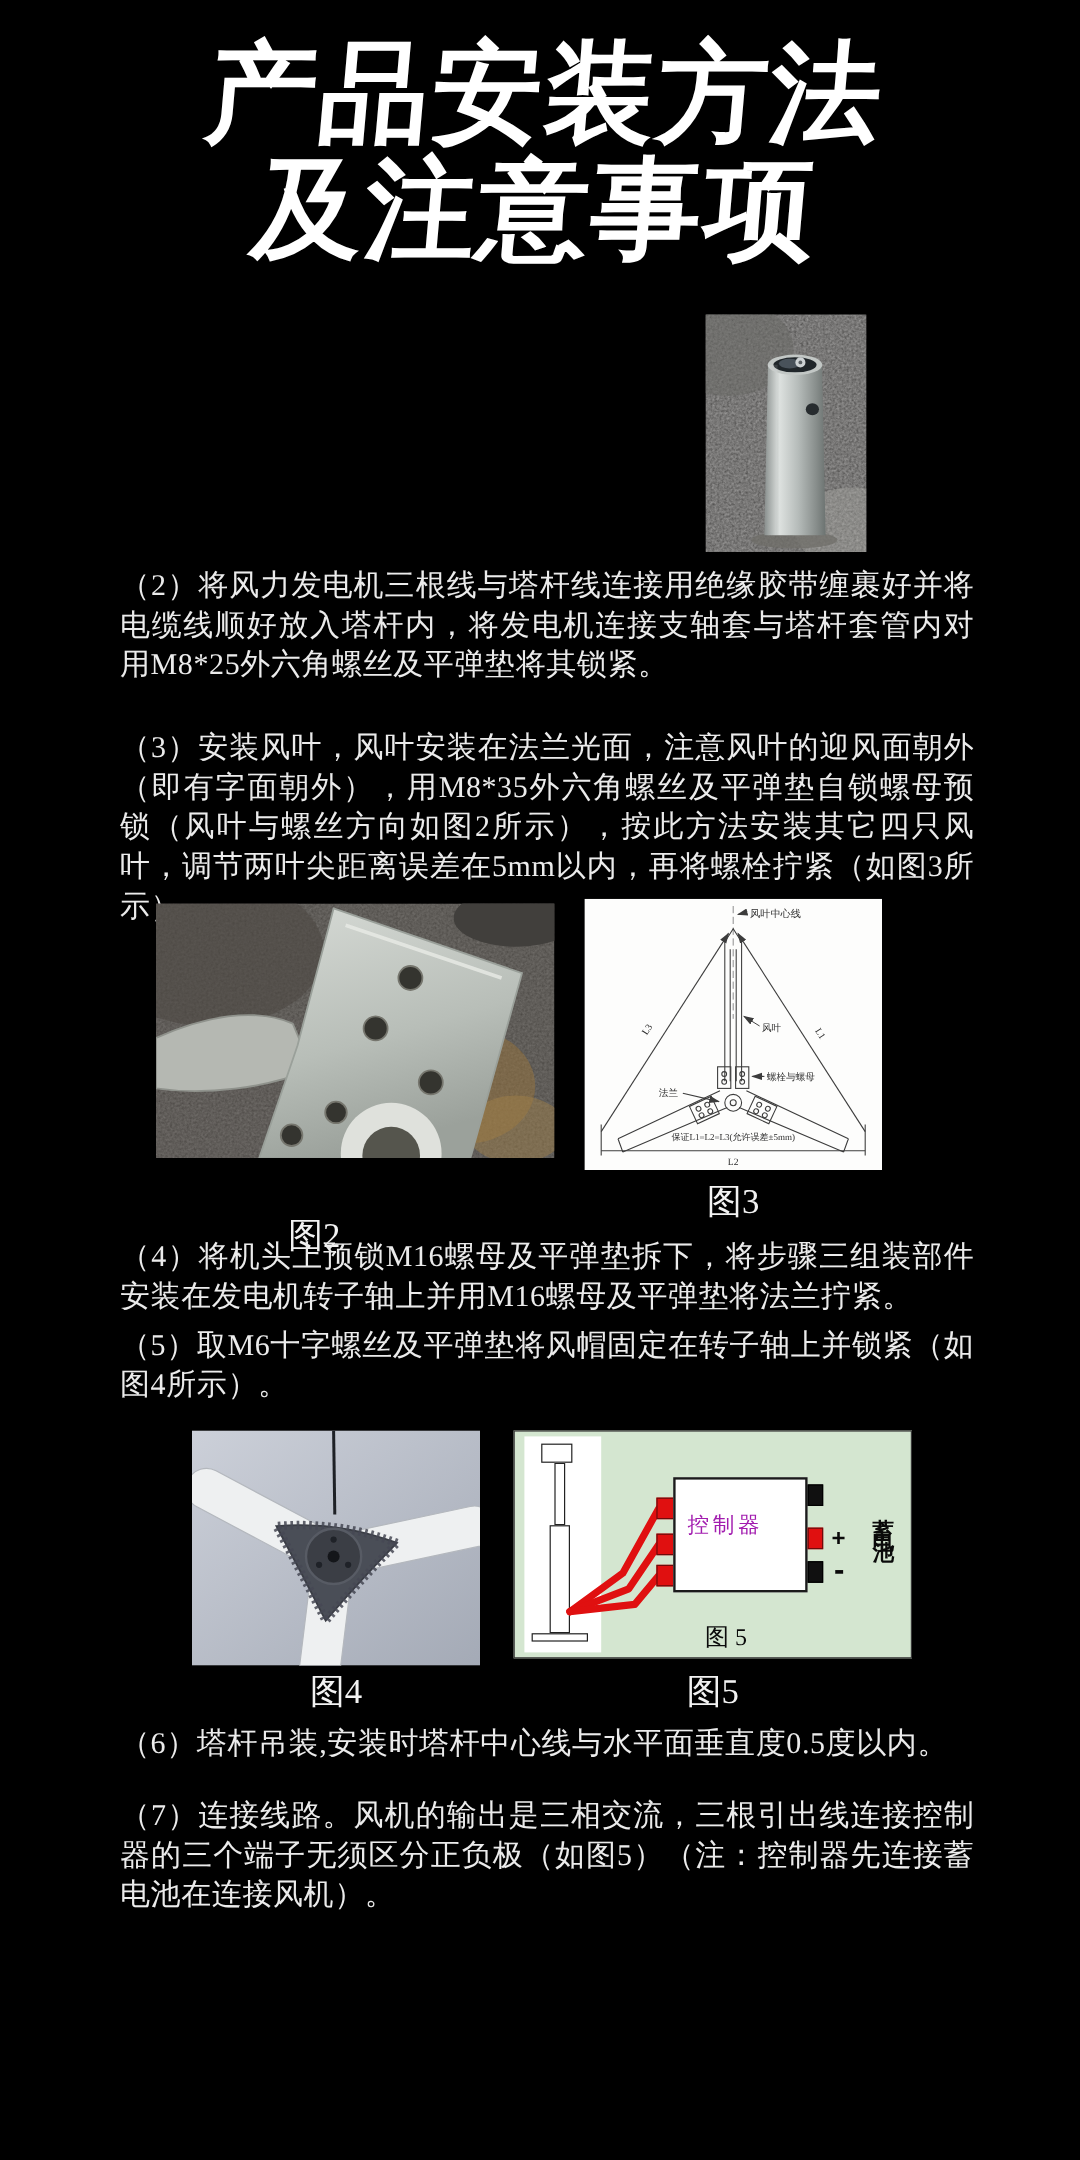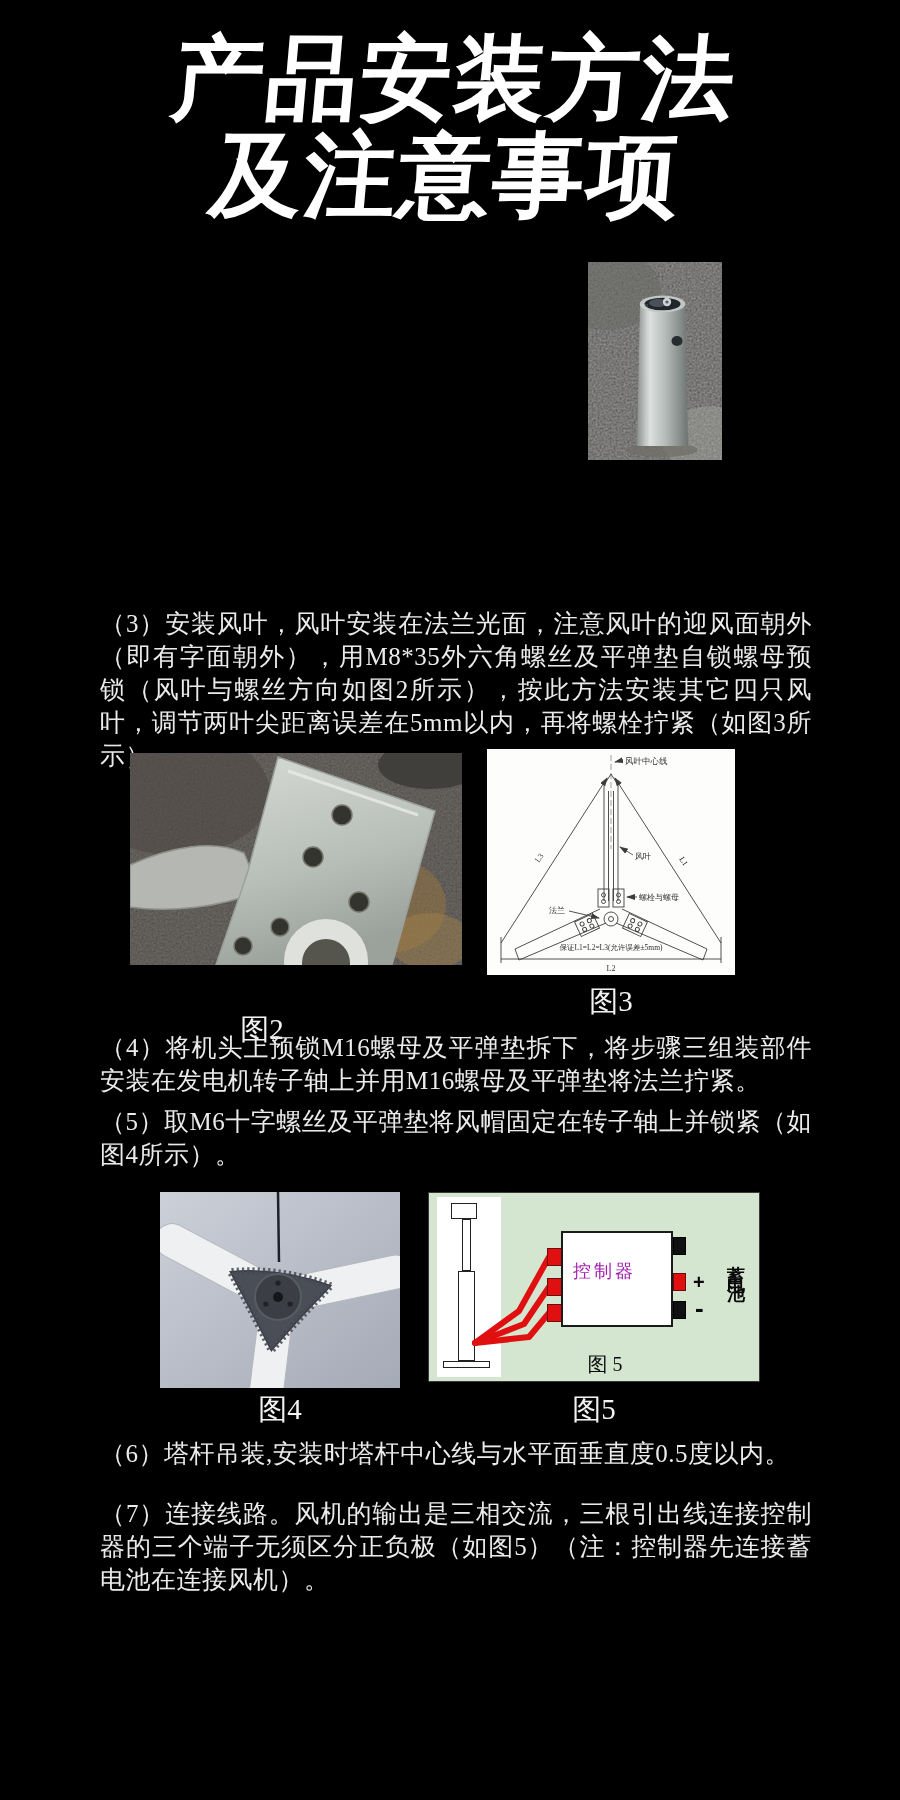--- a/index.html
+++ b/index.html
@@ -85,20 +85,21 @@
       <ellipse cx="74.5" cy="42" rx="22.8" ry="8.5" fill="#c2c7c5"></ellipse>
       <ellipse cx="74.5" cy="42" rx="18" ry="6.3" fill="#20262a"></ellipse>
       <ellipse cx="70" cy="41" rx="9" ry="4" fill="#49525a"></ellipse>
       <circle cx="79" cy="40" r="4.2" fill="#cdd2d4"></circle>
       <circle cx="79" cy="40" r="1.6" fill="#5a6064"></circle>
       <ellipse cx="89" cy="79" rx="5.5" ry="5" fill="#272c2f"></ellipse>
       <path d="M52,42 L49,184 L59,184 L60,42 Z" fill="#ffffff" opacity="0.12"></path>
     </svg>
   </div>
 
+  <p class="step s2">（2）将风力发电机三根线与塔杆线连接用绝缘胶带缠裹好并将电缆线顺好放入塔杆内，将发电机连接支轴套与塔杆套管内对用M8*25外六角螺丝及平弹垫将其锁紧。</p>
   <p class="step s3">（3）安装风叶，风叶安装在法兰光面，注意风叶的迎风面朝外（即有字面朝外），用M8*35外六角螺丝及平弹垫自锁螺母预锁（风叶与螺丝方向如图2所示），按此方法安装其它四只风叶，调节两叶尖距离误差在5mm以内，再将螺栓拧紧（如图3所示）。</p>
 
   <div class="fig f2">
     <svg viewBox="0 0 332 212" width="332" height="212">
       <defs>
         <linearGradient id="plateg" x1="0" y1="0" x2="0.3" y2="1">
           <stop offset="0" stop-color="#d6dad5"></stop>
             <stop offset="0.6" stop-color="#b8beb8"></stop>
           <stop offset="1" stop-color="#9ba19b"></stop>
         </linearGradient>

